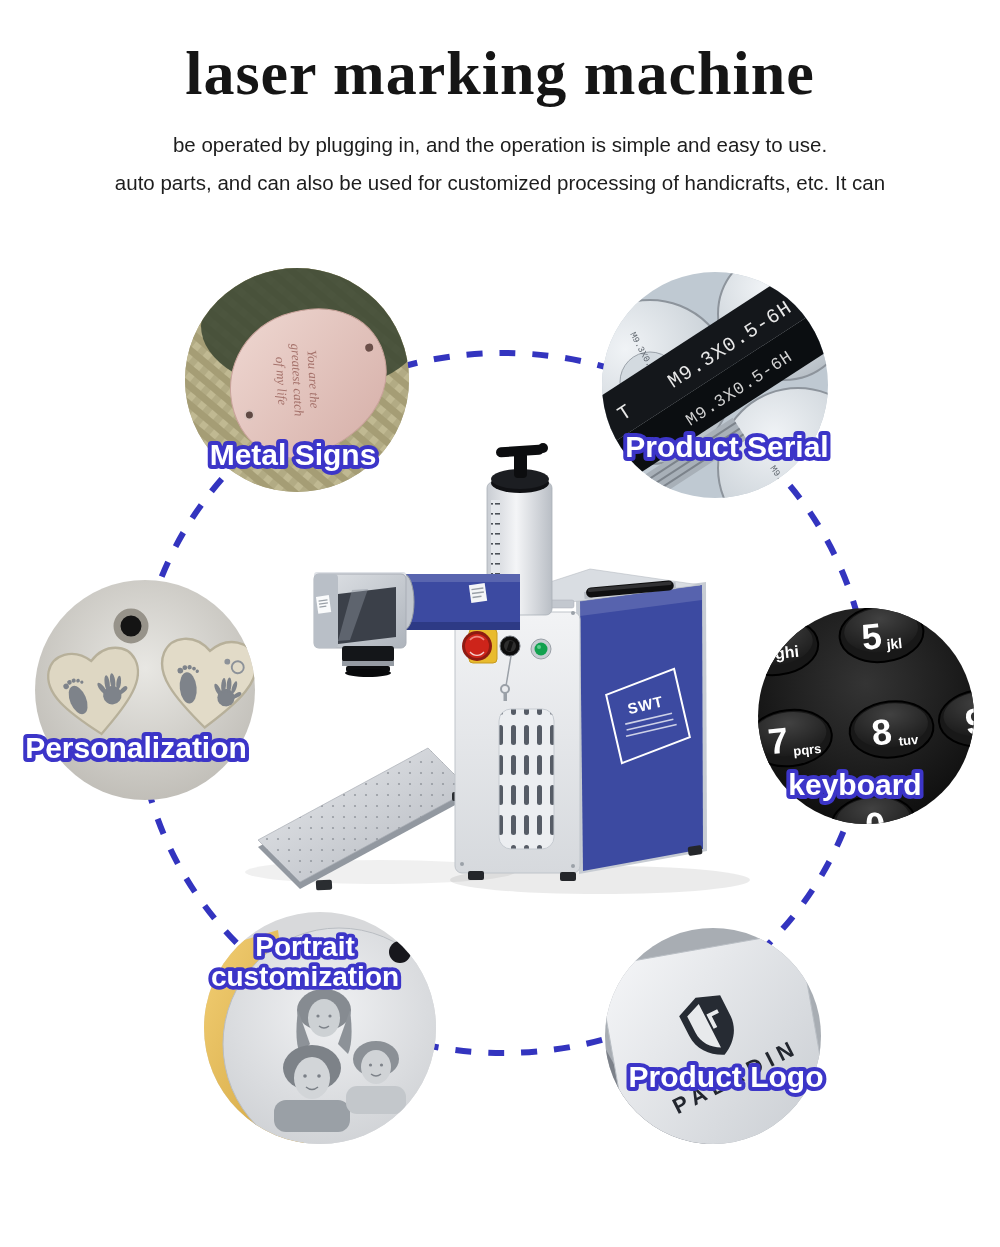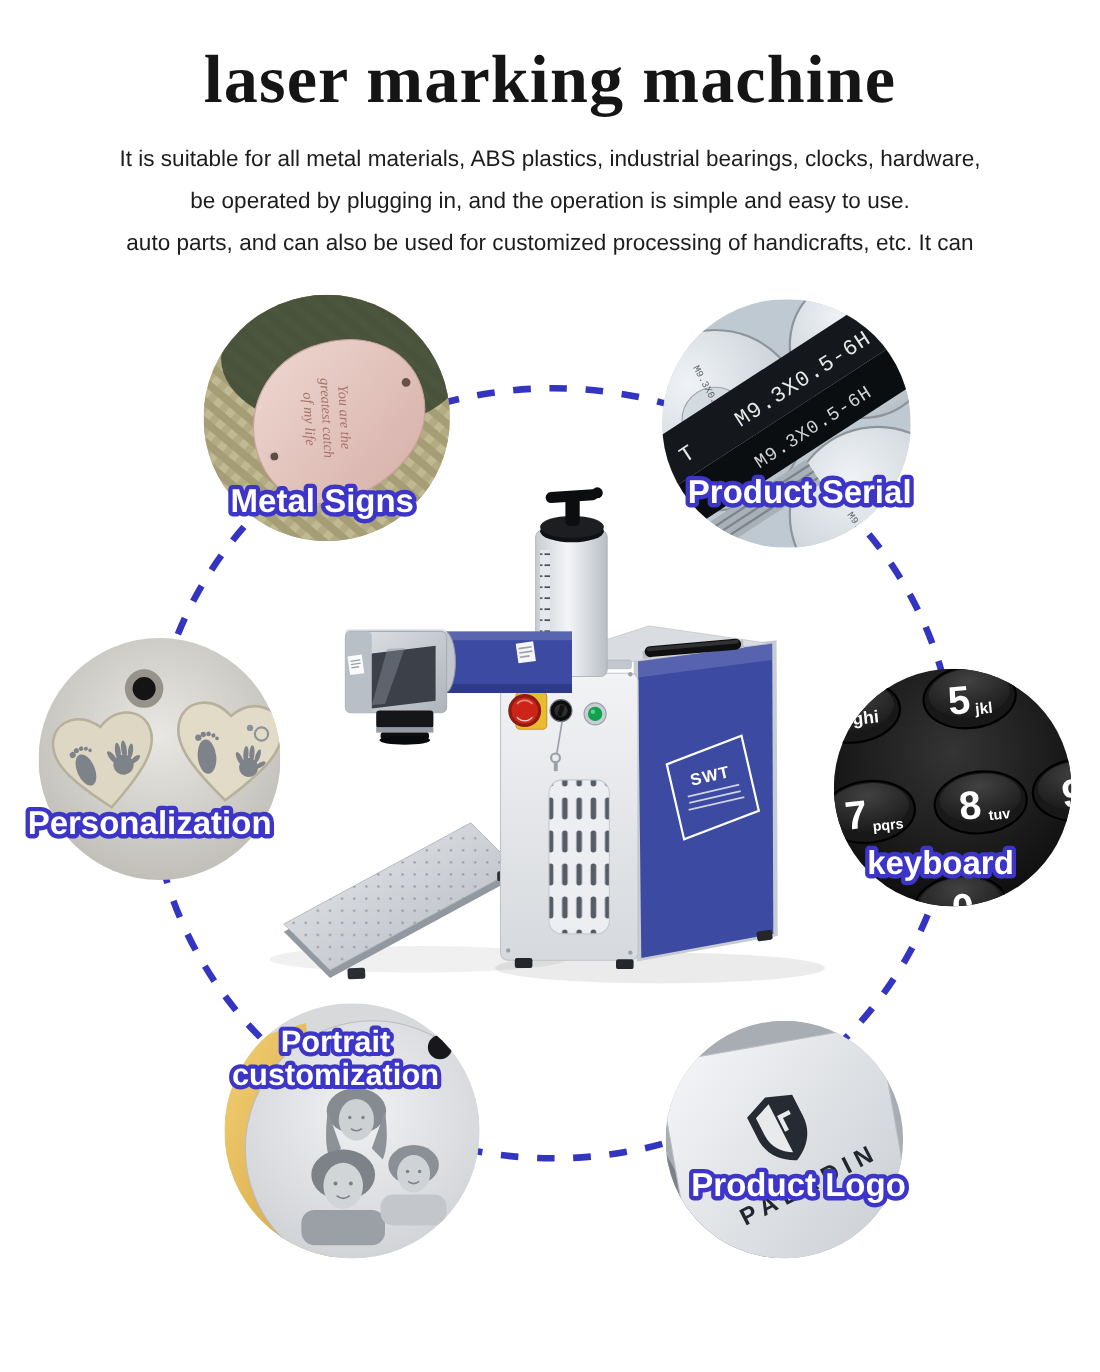--- a/index.html
+++ b/index.html
@@ -36,21 +36,20 @@
   .mono{font-family:"Liberation Mono",monospace;}
 </style>
 </head>
 <body>
 
 <div class="page">
 
   <div class="title">laser marking machine</div>
 
   <div class="desc">
-    <div>It is suitable for all metal materials, ABS plastics, industrial bearings, clocks, hardware,</div>
     <div>be operated by plugging in, and the operation is simple and easy to use.</div>
     <div>auto parts, and can also be used for customized processing of handicrafts, etc. It can</div>
   </div>
 
   <svg class="scene-svg" viewBox="0 0 1000 1247">
     <defs>
       <linearGradient id="m-table" x1="0" y1="0" x2="1" y2="1">
         <stop offset="0" stop-color="#e9ebee"></stop>
           <stop offset="1" stop-color="#b2b6bd"></stop>
       </linearGradient>

